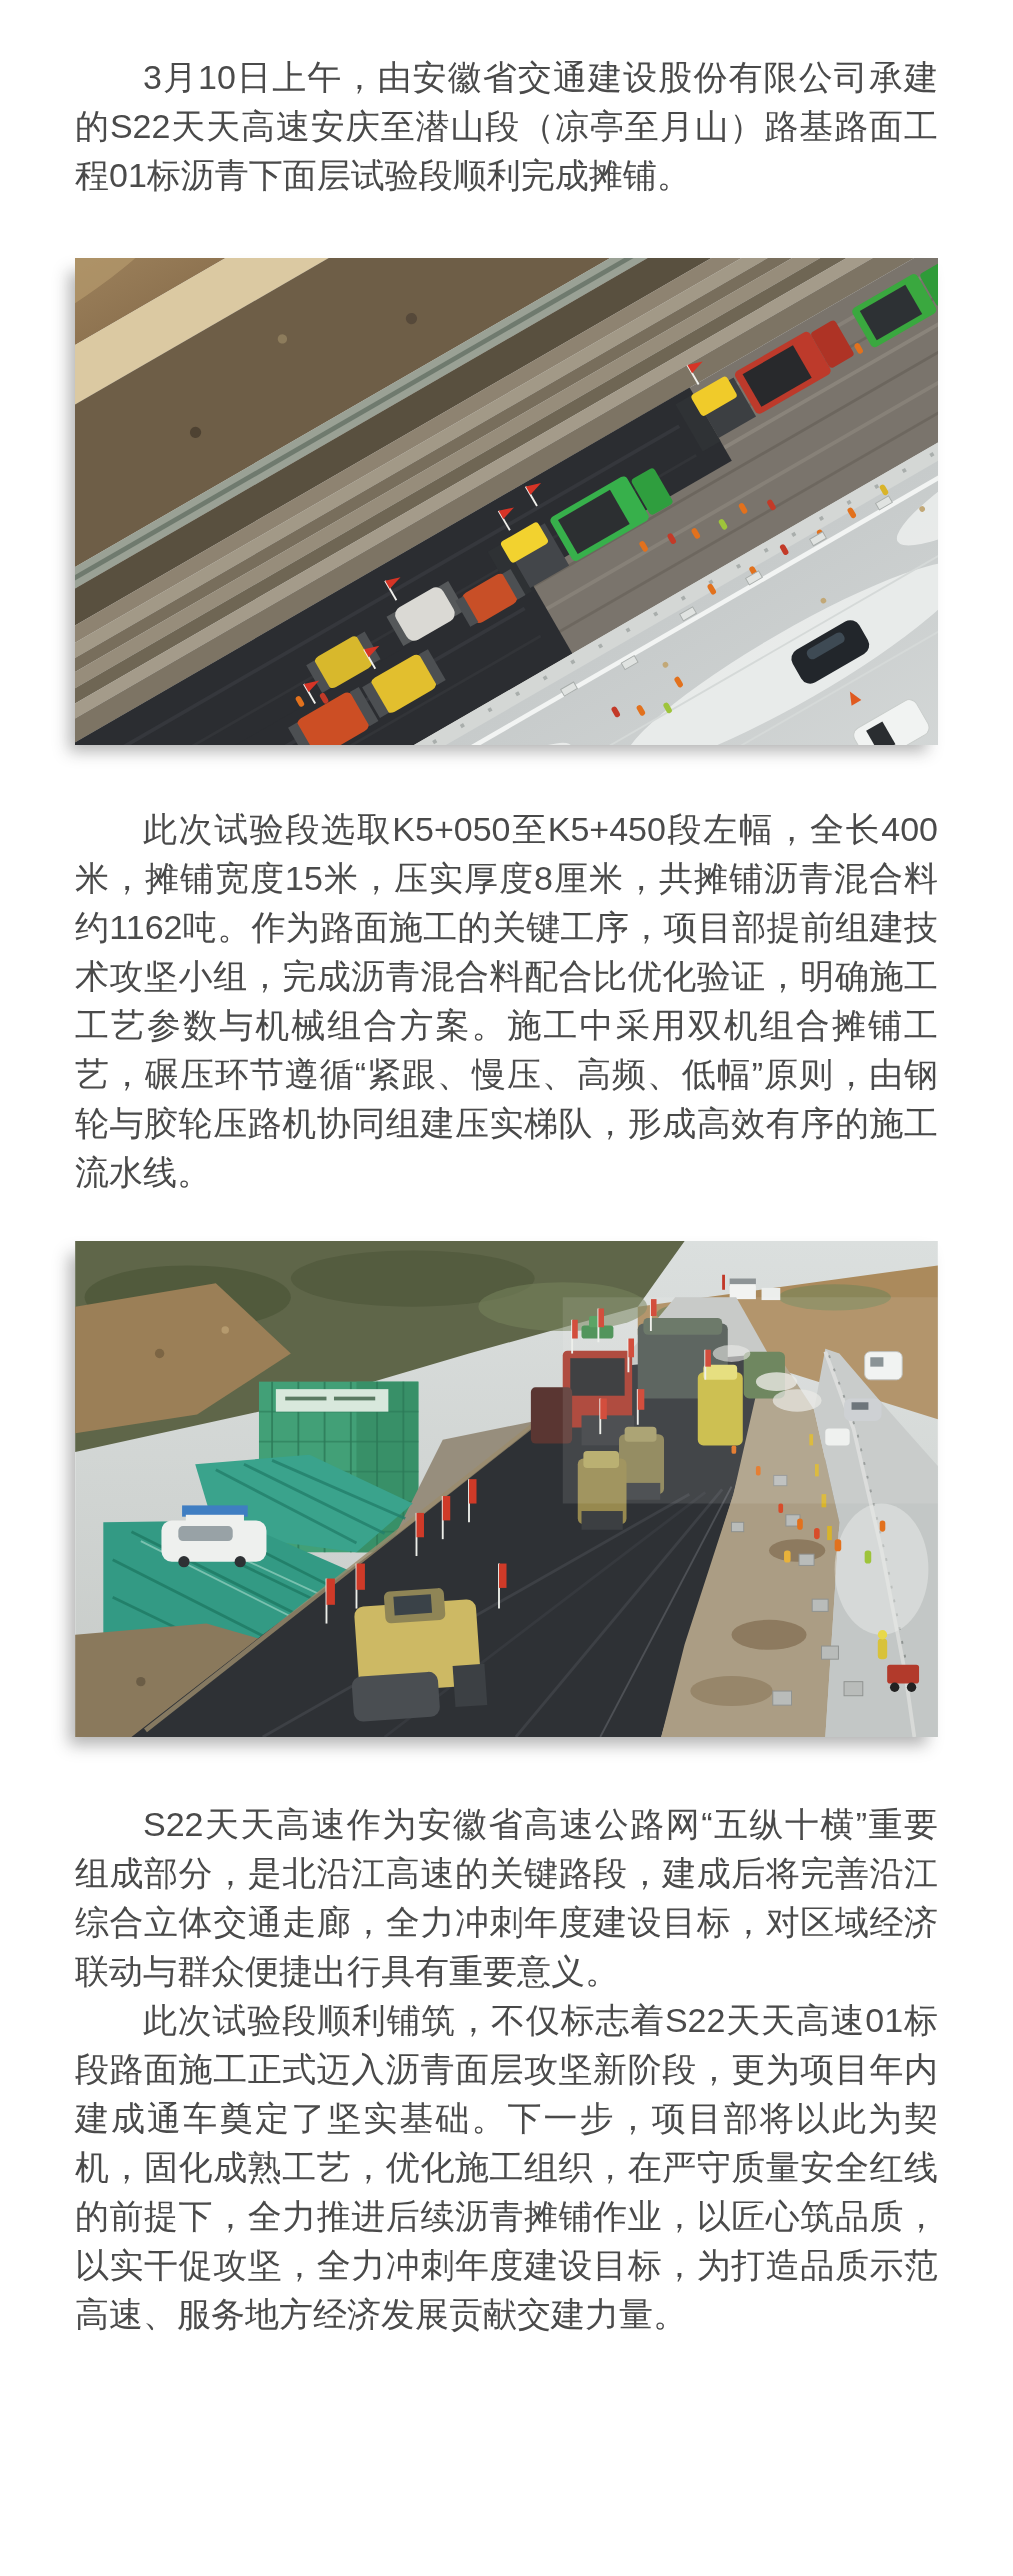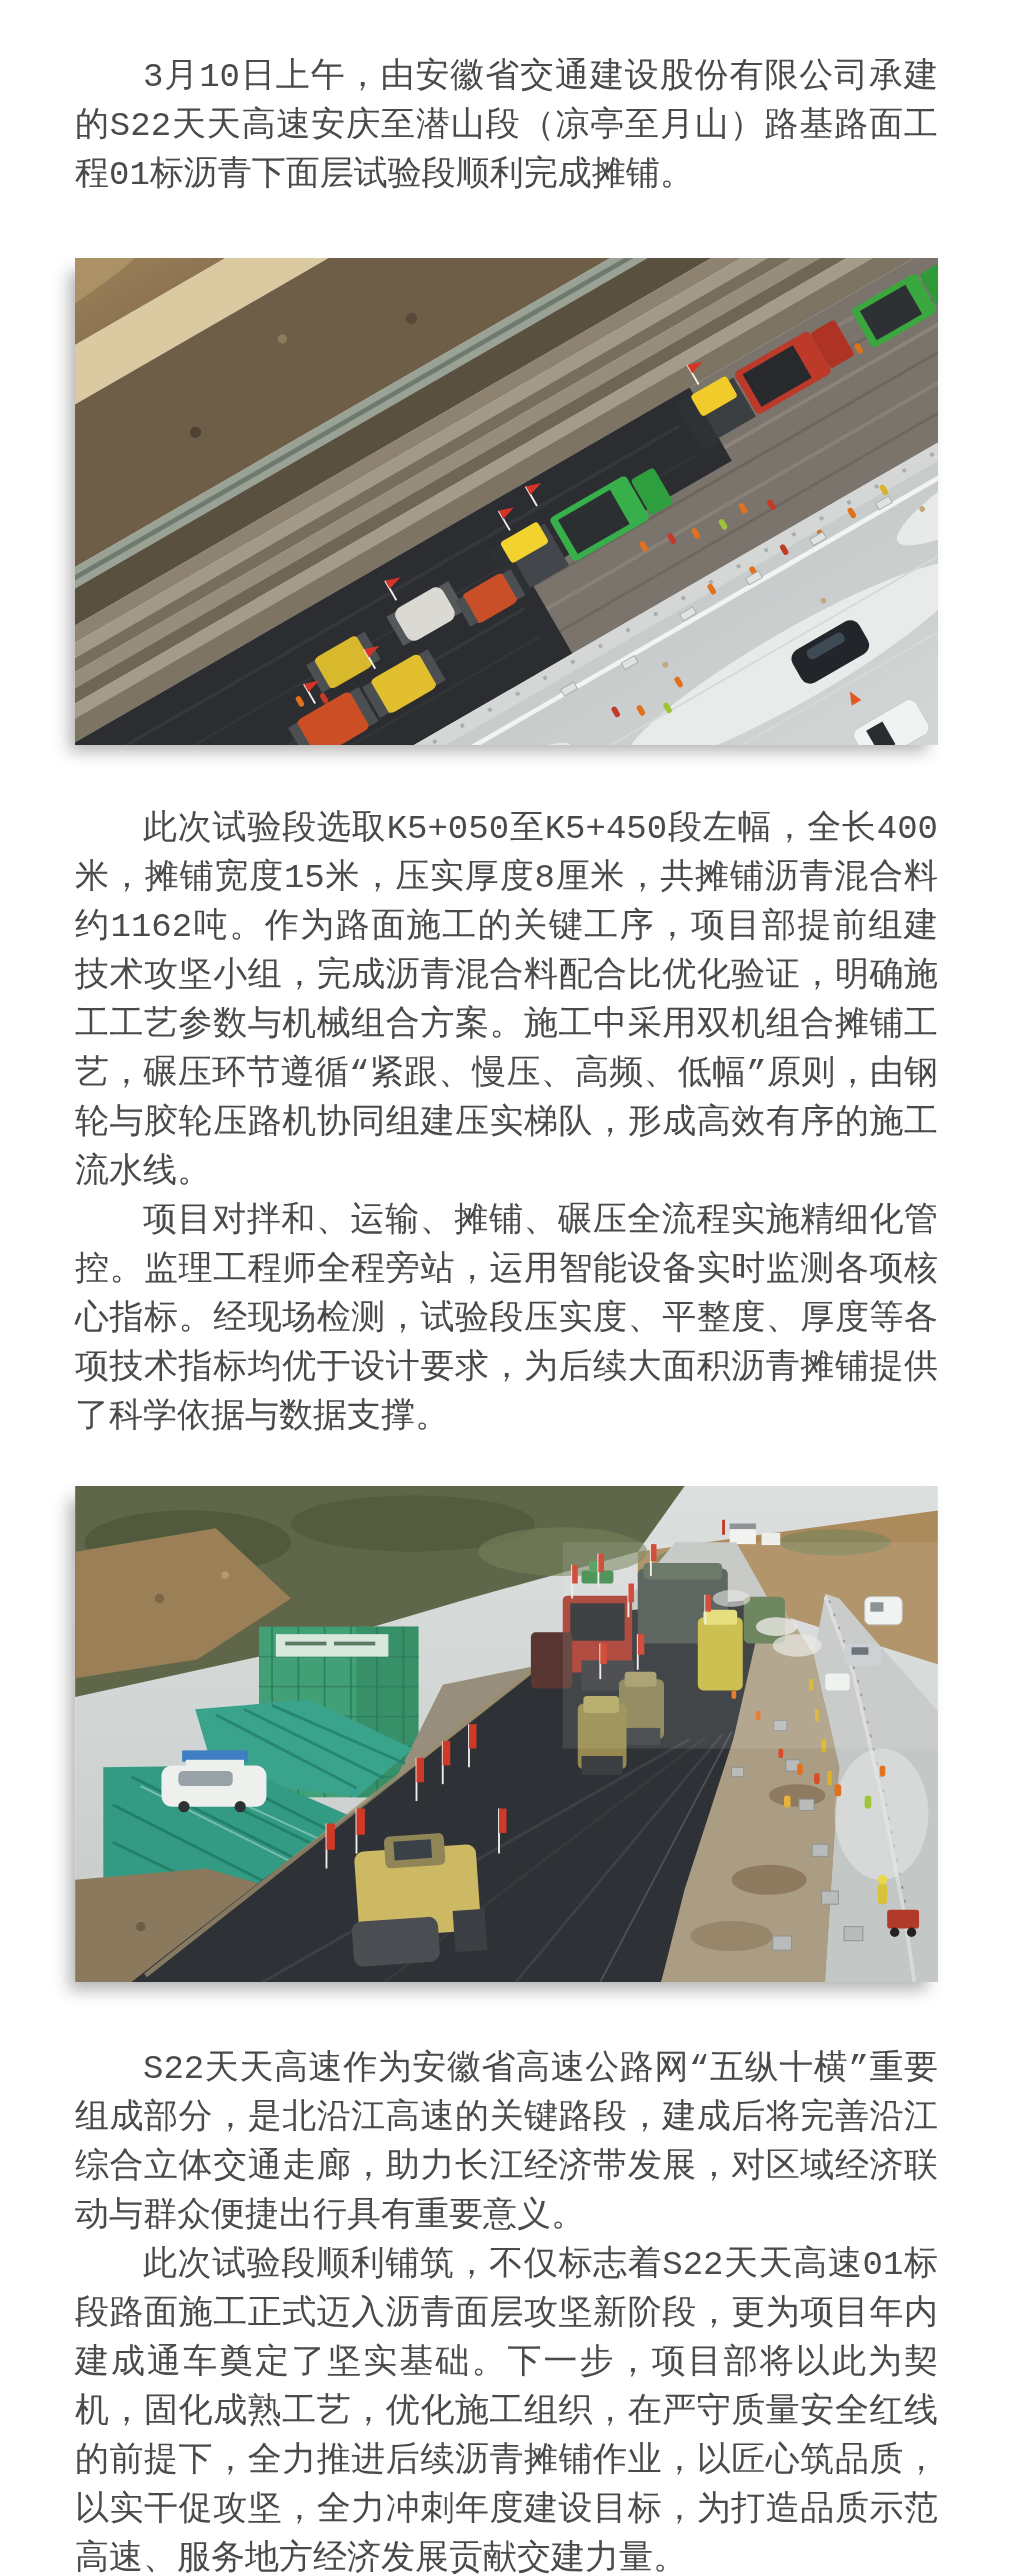--- a/index.html
+++ b/index.html
@@ -15,21 +15,20 @@
     font-family: "Liberation Sans", "DejaVu Sans", sans-serif;
   }
   .article p {
     margin: 0;
     font-size: 34px;
     line-height: 49px;
     color: #4a4a4a;
     text-align: justify;
     text-indent: 2em;
     word-break: break-all;
-    font-family: Liberation Mono, monospace;
   }
   p.block-start-2 { margin-top: 60px; }
   p.block-start-4 { margin-top: 63px; }
   figure.photo {
     margin: 0;
     width: 863px;
     font-size: 0;
     line-height: 0;
     box-shadow: -8.4px 10.3px 15px -2.8px rgba(40,40,40,.35);
   }
@@ -217,21 +216,20 @@
         <g>
           <rect x="655" y="656" width="76" height="42" rx="9" fill="#f1f3f2" stroke="#c8ccca"></rect>
           <rect x="670" y="663" width="20" height="28" fill="#2a2d30"></rect>
         </g>
         <path d="M676,618 l6,14 h-12 z" fill="#e05a20"></path>
       </g>
     </svg>
   </figure>
 
   <p class="block-start-2">此次试验段选取K5+050至K5+450段左幅，全长400米，摊铺宽度15米，压实厚度8厘米，共摊铺沥青混合料约1162吨。作为路面施工的关键工序，项目部提前组建技术攻坚小组，完成沥青混合料配合比优化验证，明确施工工艺参数与机械组合方案。施工中采用双机组合摊铺工艺，碾压环节遵循“紧跟、慢压、高频、低幅”原则，由钢轮与胶轮压路机协同组建压实梯队，形成高效有序的施工流水线。</p>
-  <p>项目对拌和、运输、摊铺、碾压全流程实施精细化管控。监理工程师全程旁站，运用智能设备实时监测各项核心指标。经现场检测，试验段压实度、平整度、厚度等各项技术指标均优于设计要求，为后续大面积沥青摊铺提供了科学依据与数据支撑。</p>
 
   <figure class="photo photo-2">
     <svg viewBox="0 0 920 529" width="863" height="496">
       <defs>
         <linearGradient id="g2s" x1="0" y1="0" x2="0" y2="1">
           <stop offset="0" stop-color="#dbdfde"></stop>
             <stop offset="1" stop-color="#c6cac7"></stop>
         </linearGradient>
         <linearGradient id="g2r" x1="0" y1="0" x2="0" y2="1" gradientUnits="userSpaceOnUse">
           <stop offset="0" stop-color="#53565b"></stop>
@@ -444,17 +442,17 @@
           <rect x="866" y="452" width="34" height="20" rx="3" fill="#b23a2b"></rect>
           <circle cx="874" cy="476" r="5" fill="#222"></circle>
             <circle cx="892" cy="476" r="5" fill="#222"></circle>
         </g>
 
         <rect x="520" y="60" width="400" height="220" fill="#ffffff" opacity=".10"></rect>
       </g>
     </svg>
   </figure>
 
-  <p class="block-start-4">S22天天高速作为安徽省高速公路网“五纵十横”重要组成部分，是北沿江高速的关键路段，建成后将完善沿江综合立体交通走廊，助力长江经济带发展，对区域经济联动与群众便捷出行具有重要意义。</p>
+  <p class="block-start-4">S22天天高速作为安徽省高速公路网“五纵十横”重要组成部分，是北沿江高速的关键路段，建成后将完善沿江综合立体交通走廊，全力冲刺年度建设目标，对区域经济联动与群众便捷出行具有重要意义。</p>
   <p>此次试验段顺利铺筑，不仅标志着S22天天高速01标段路面施工正式迈入沥青面层攻坚新阶段，更为项目年内建成通车奠定了坚实基础。下一步，项目部将以此为契机，固化成熟工艺，优化施工组织，在严守质量安全红线的前提下，全力推进后续沥青摊铺作业，以匠心筑品质，以实干促攻坚，全力冲刺年度建设目标，为打造品质示范高速、服务地方经济发展贡献交建力量。</p>
 
 </div>
 
 
 </body></html>

